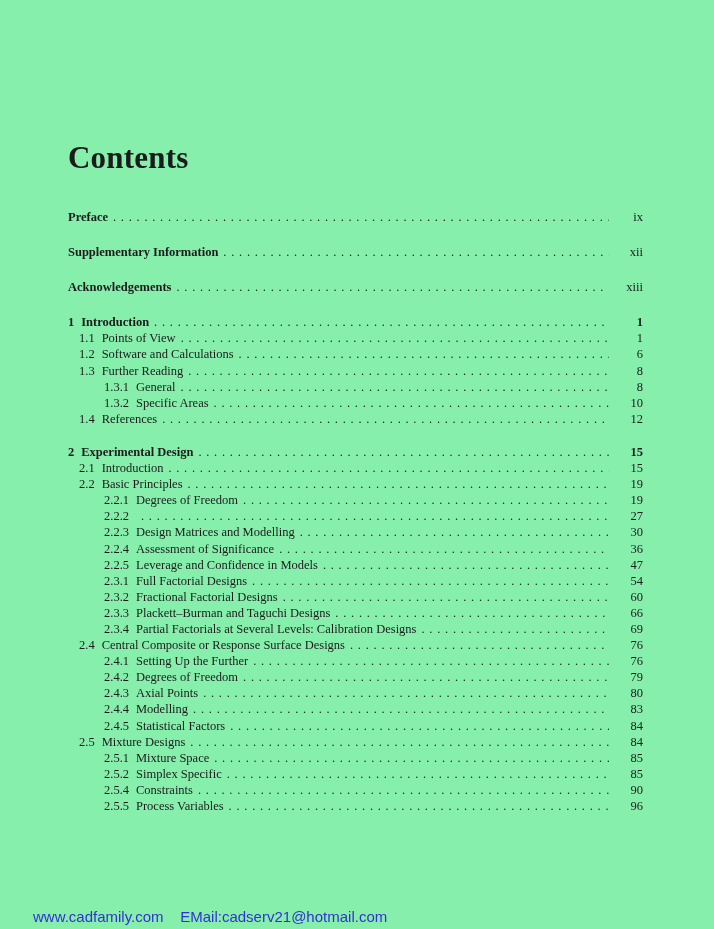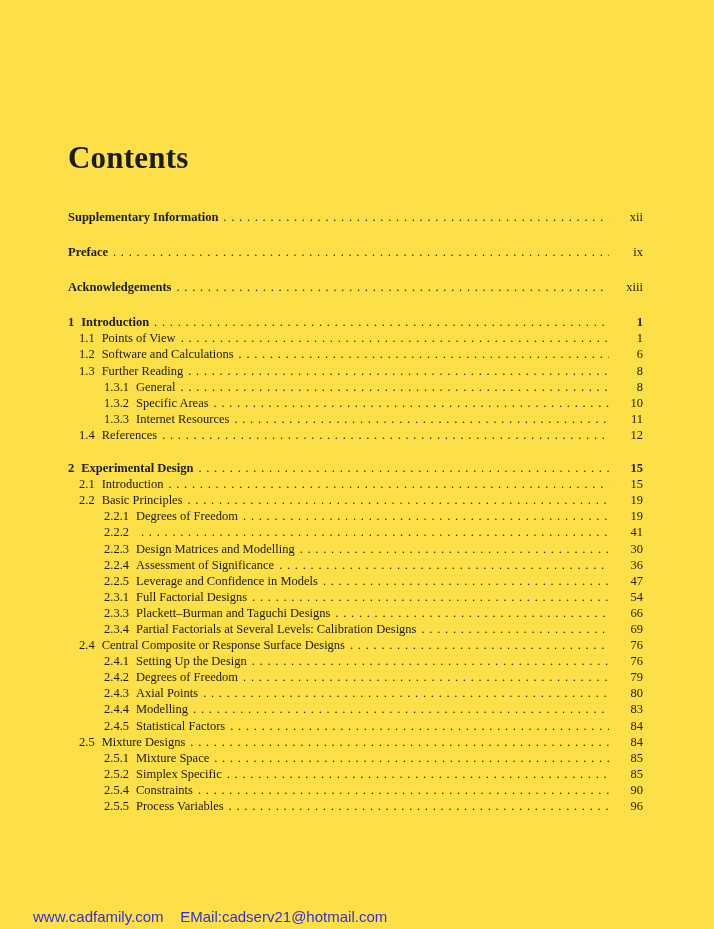--- a/index.html
+++ b/index.html
@@ -66,33 +66,33 @@
     top: 866px;
     font-family: "Liberation Sans", "DejaVu Sans", sans-serif;
     font-size: 15px;
     line-height: 20.5px;
     white-space: pre;
   }
 </style>
 </head>
 <body>
 
-<div class="sheet" style="background: #fde047; color: rgb(27, 27, 27);">
+<div class="sheet" style="background: #86efac; color: rgb(27, 27, 27);">
   <div class="content">
     <h1 class="title">Contents</h1>
     <div id="front-matter">
         <div class="row fm bold">
+          <span class="label">Preface</span>
+          <span class="leader"></span>
+          <span class="pgnum">ix</span>
+        </div>
+        <div class="row fm bold">
           <span class="label">Supplementary Information</span>
           <span class="leader"></span>
           <span class="pgnum">xii</span>
-        </div>
-        <div class="row fm bold">
-          <span class="label">Preface</span>
-          <span class="leader"></span>
-          <span class="pgnum">ix</span>
         </div>
         <div class="row fm bold">
           <span class="label">Acknowledgements</span>
           <span class="leader"></span>
           <span class="pgnum">xiii</span>
         </div>
       </div>
     <div id="chapter-list">
         <div class="row lvl1 bold chapter">
           <span class="num">1</span>
@@ -123,26 +123,20 @@
           <span class="label">General</span>
           <span class="leader"></span>
           <span class="pgnum">8</span>
         </div>
         <div class="row lvl3">
           <span class="num">1.3.2</span>
           <span class="label">Specific Areas</span>
           <span class="leader"></span>
           <span class="pgnum">10</span>
         </div>
-        <div class="row lvl3">
-          <span class="num">1.3.3</span>
-          <span class="label">Internet Resources</span>
-          <span class="leader"></span>
-          <span class="pgnum">11</span>
-        </div>
         <div class="row lvl2">
           <span class="num">1.4</span>
           <span class="label">References</span>
           <span class="leader"></span>
           <span class="pgnum">12</span>
         </div>
         <div class="row lvl1 bold chapter">
           <span class="num">2</span>
           <span class="label">Experimental Design</span>
           <span class="leader"></span>
@@ -162,21 +156,21 @@
         </div>
         <div class="row lvl3">
           <span class="num">2.2.1</span>
           <span class="label">Degrees of Freedom</span>
           <span class="leader"></span>
           <span class="pgnum">19</span>
         </div>
         <div class="row lvl3">
           <span class="num">2.2.2</span>
           <span class="leader"></span>
-          <span class="pgnum">41</span>
+          <span class="pgnum">27</span>
         </div>
         <div class="row lvl3">
           <span class="num">2.2.3</span>
           <span class="label">Design Matrices and Modelling</span>
           <span class="leader"></span>
           <span class="pgnum">30</span>
         </div>
         <div class="row lvl3">
           <span class="num">2.2.4</span>
           <span class="label">Assessment of Significance</span>
@@ -189,40 +183,46 @@
           <span class="leader"></span>
           <span class="pgnum">47</span>
         </div>
         <div class="row lvl3">
           <span class="num">2.3.1</span>
           <span class="label">Full Factorial Designs</span>
           <span class="leader"></span>
           <span class="pgnum">54</span>
         </div>
         <div class="row lvl3">
+          <span class="num">2.3.2</span>
+          <span class="label">Fractional Factorial Designs</span>
+          <span class="leader"></span>
+          <span class="pgnum">60</span>
+        </div>
+        <div class="row lvl3">
           <span class="num">2.3.3</span>
           <span class="label">Plackett–Burman and Taguchi Designs</span>
           <span class="leader"></span>
           <span class="pgnum">66</span>
         </div>
         <div class="row lvl3">
           <span class="num">2.3.4</span>
           <span class="label">Partial Factorials at Several Levels: Calibration Designs</span>
           <span class="leader"></span>
           <span class="pgnum">69</span>
         </div>
         <div class="row lvl2">
           <span class="num">2.4</span>
           <span class="label">Central Composite or Response Surface Designs</span>
           <span class="leader"></span>
           <span class="pgnum">76</span>
         </div>
         <div class="row lvl3">
           <span class="num">2.4.1</span>
-          <span class="label">Setting Up the Design</span>
+          <span class="label">Setting Up the Further</span>
           <span class="leader"></span>
           <span class="pgnum">76</span>
         </div>
         <div class="row lvl3">
           <span class="num">2.4.2</span>
           <span class="label">Degrees of Freedom</span>
           <span class="leader"></span>
           <span class="pgnum">79</span>
         </div>
         <div class="row lvl3">

